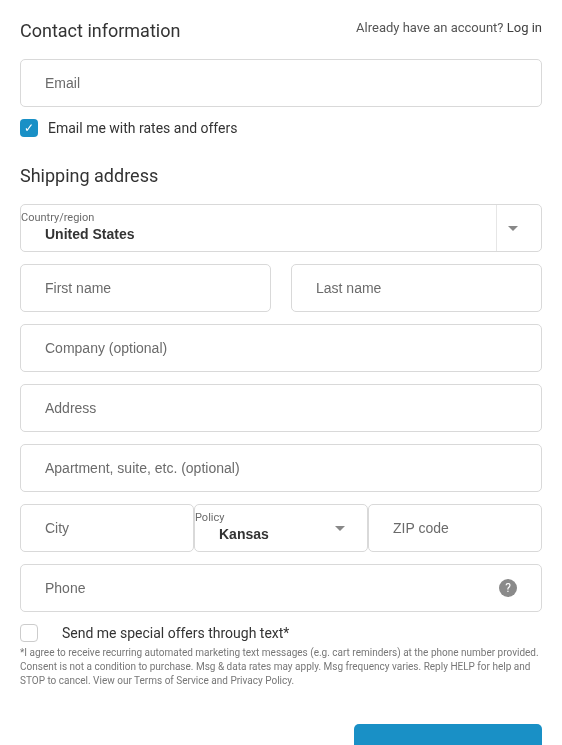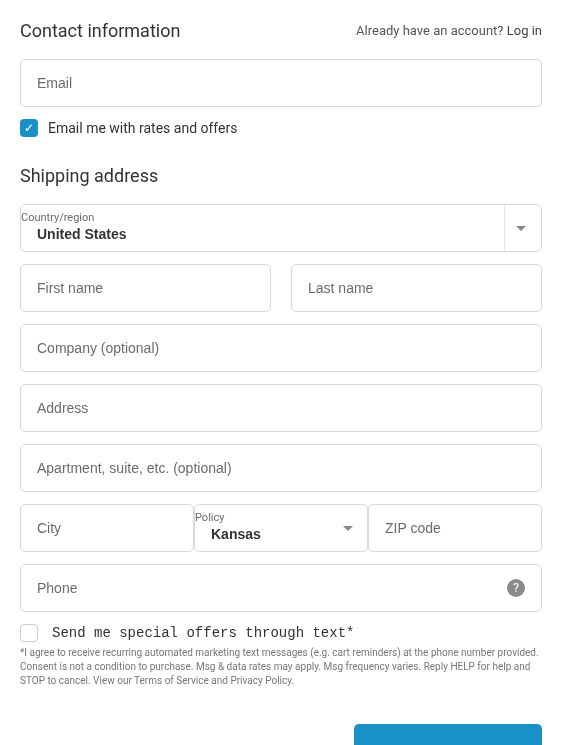--- a/index.html
+++ b/index.html
@@ -4,33 +4,33 @@
 <style>
 * { box-sizing: border-box; margin: 0; padding: 0; }
 body {
   font-family: -apple-system, BlinkMacSystemFont, "Segoe UI", Roboto, Helvetica, Arial, sans-serif;
   background: #fff;
   color: #333;
   width: 562px;
   padding: 20px;
   font-size: 14px;
 }
-.section-header { display: flex; justify-content: space-between; align-items: center; margin-bottom: 18px; }
+.section-header { display: flex; justify-content: space-between; align-items: flex-start; margin-bottom: 18px; }
 h2 { font-size: 18px; font-weight: 400; color: #333; }
 .login-prompt { font-size: 13px; color: #555; }
 .login-link { color: #404040; cursor: pointer; }
 .field {
   position: relative;
   border: 1px solid #d9d9d9;
   border-radius: 5px;
   background: #fff;
   height: 48px;
   display: flex;
   align-items: center;
-  padding: 0 16px;
+  padding: 0 24px;
   margin-bottom: 12px;
 }
 .field input {
   border: none; outline: none; width: 100%; font-size: 14px; color: #333; background: transparent;
 }
 .field input::placeholder { color: #6b6b6b; }
 .field .small-label { position: absolute; top: 6px; left: 0; font-size: 11px; color: #6b6b6b; }
 .field.has-label input { margin-top: 12px; font-weight: bold; }
 .field .select-caret {
   width: 34px; height: 100%; border-left: 1px solid #e6e6e6; display: flex; align-items: center; justify-content: center; margin-right: -12px;
@@ -52,21 +52,21 @@
 }
 .fine-print { font-size: 10px; color: #777; line-height: 1.4; margin-top: -4px; margin-bottom: 36px; }
 .fine-print .u { }
 .footer { display: flex; justify-content: space-between; align-items: center; }
 .return-link { color: #1990c6; font-size: 14px; cursor: pointer; display: flex; align-items: center; gap: 4px; }
 .primary-btn {
   background: #1990c6; color: #fff; border: none; border-radius: 5px; padding: 20px 24px; font-size: 14px; font-weight: 600; cursor: pointer;
 }
 .three-col { display: flex; gap: 0; }
 .three-col .field { flex: 1; margin-bottom: 12px; }
-.sms-row { display: flex; align-items: center; gap: 14px; margin-top: 6px; margin-bottom: 8px; font-family: Liberation Mono, monospace; }
+.sms-row { display: flex; align-items: center; gap: 24px; margin-top: 6px; margin-bottom: 8px; }
 </style>
 </head>
 <body>
 
 <div class="section-header">
   <h2>Contact information</h2>
   <div class="login-prompt">
     <span>Already have an account?</span>
     <span class="login-link">Log in</span>
   </div>

